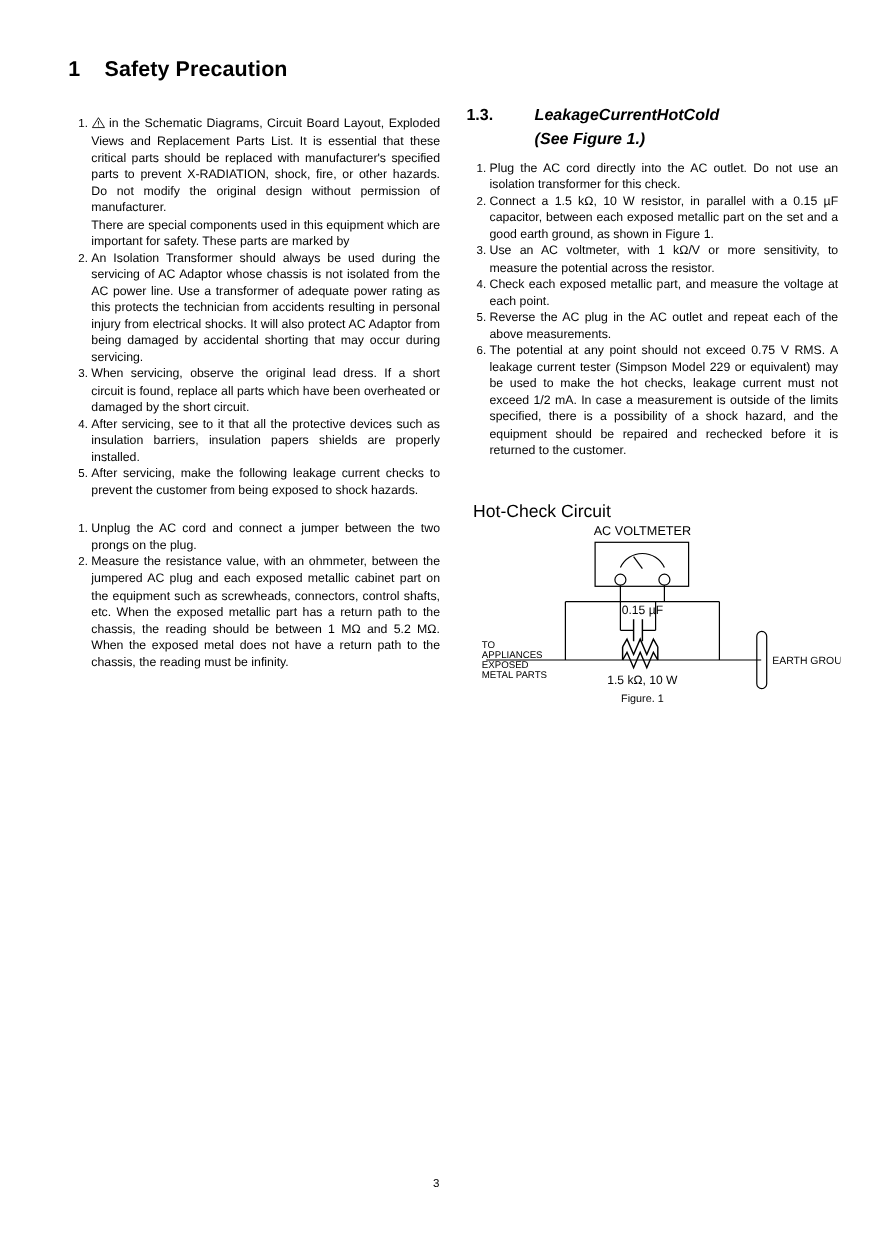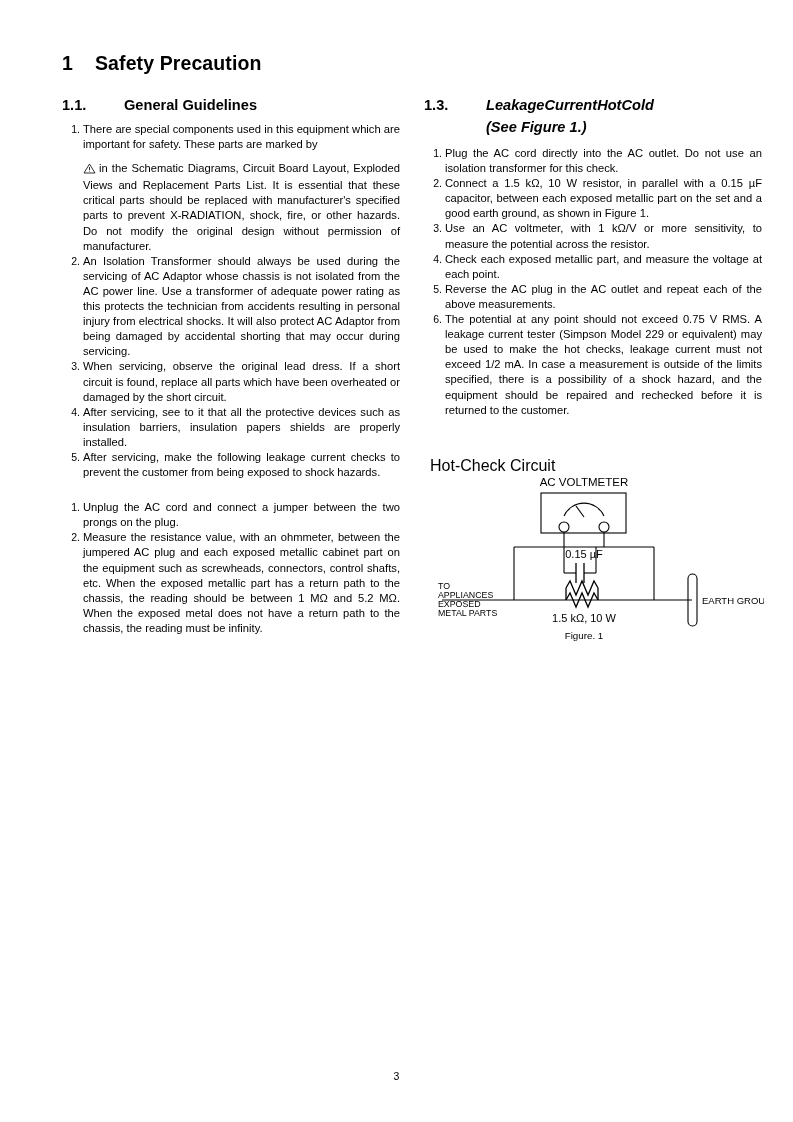--- a/index.html
+++ b/index.html
@@ -152,36 +152,33 @@
 <body>
 
 <div class="page">
 
   <div class="chapter-title">
     <span class="num">1</span><span>Safety Precaution</span>
   </div>
 
   <div class="col col-left">
 
-    <h2 class="sec">
-      <span class="secnum">1.1.</span><span>General Guidelines</span>
-    </h2>
 
     <ol class="list">
       <li>
-        <div class="para">There are special components used in this equipment which are important for safety. These parts are marked by</div>
         <div class="para warnline">
           <span class="warnsym">
             <svg width="13" height="11" viewBox="0 0 13 11">
               <polygon points="6.5,1 12,10 1,10" fill="none" stroke="#000" stroke-width="0.8"></polygon>
               <line x1="6.5" y1="4" x2="6.5" y2="7.3" stroke="#000" stroke-width="0.8"></line>
               <circle cx="6.5" cy="8.6" r="0.45" fill="#000"></circle>
             </svg>
           </span><span>in the Schematic Diagrams, Circuit Board Layout, Exploded Views and Replacement Parts List. It is essential that these critical parts should be replaced with manufacturer's specified parts to prevent X-RADIATION, shock, fire, or other hazards. Do not modify the original design without permission of manufacturer.</span>
         </div>
+        <div class="para">There are special components used in this equipment which are important for safety. These parts are marked by</div>
       </li>
       <li><span>An Isolation Transformer should always be used during the servicing of AC Adaptor whose chassis is not isolated from the AC power line. Use a transformer of adequate power rating as this protects the technician from accidents resulting in personal injury from electrical shocks. It will also protect AC Adaptor from being damaged by accidental shorting that may occur during servicing.</span></li>
       <li><span>When servicing, observe the original lead dress. If a short circuit is found, replace all parts which have been overheated or damaged by the short circuit.</span></li>
       <li><span>After servicing, see to it that all the protective devices such as insulation barriers, insulation papers shields are properly installed.</span></li>
       <li><span>After servicing, make the following leakage current checks to prevent the customer from being exposed to shock hazards.</span></li>
     </ol>
 
     <div style="height:20px"></div>
 
 

